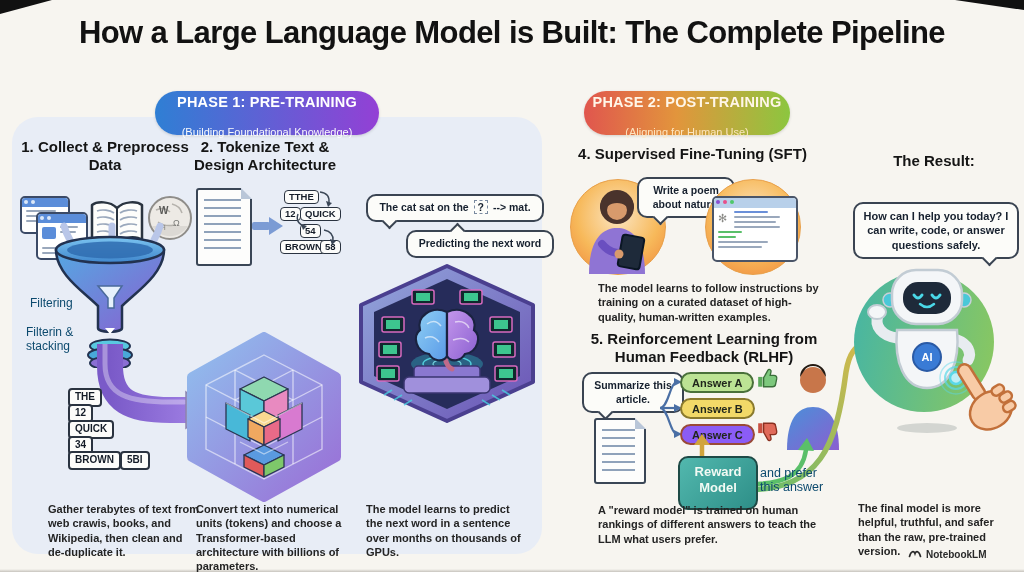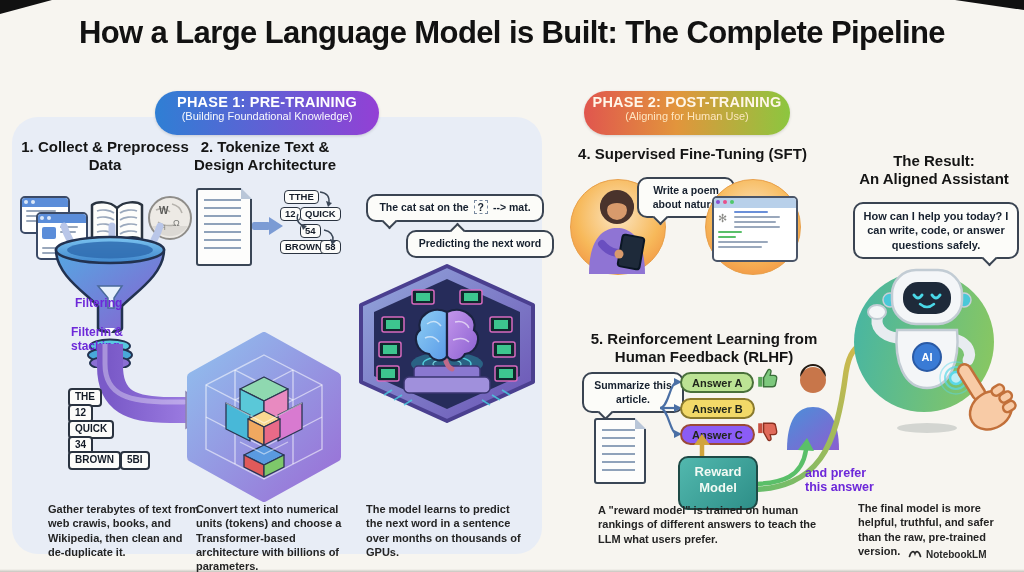--- a/index.html
+++ b/index.html
@@ -3,38 +3,38 @@
 <meta charset="utf-8">
 <style>
   html,body{margin:0;padding:0;background:#e9e7e2;}
   #canvas{position:relative;width:1024px;height:572px;background:#f7f5f0;overflow:hidden;
           font-family:"Liberation Sans",sans-serif;color:#1a1a1a;}
   .abs{position:absolute;}
   .title{width:100%;text-align:center;top:15px;font-size:31px;font-weight:700;letter-spacing:-.6px;color:#121212;}
   .panel{background:#e8edf6;border-radius:26px;}
   .pill{border-radius:22px;text-align:center;color:#fff;padding-top:3px;box-shadow:0 1px 3px rgba(0,0,0,.15);}
   .pill .t{font-size:14.5px;font-weight:700;letter-spacing:.2px;}
-  .pill .s{font-size:11px;margin-top:0;opacity:.96;}
+  .pill .s{font-size:11px;margin-top:16px;opacity:.96;}
   .pill1{background:linear-gradient(90deg,#2f7fd4,#9340d5);}
   .pill2{background:linear-gradient(90deg,#e0564e,#e2953c 45%,#8cc63f);}
   .pill2 .t{color:#fff6e8;} .pill2 .s{color:#ffe9c4;}
   .hdr{font-weight:700;font-size:15px;text-align:center;line-height:1.22;color:#151515;}
   .cap{font-size:11px;font-weight:600;line-height:1.3;color:#242424;}
   .chip{position:absolute;border:2px solid #2a3340;border-radius:4px;background:#fcfcfa;font-size:10px;
         font-weight:700;padding:1px 5px;color:#141c28;white-space:nowrap;line-height:1.25;}
   .chip.small{font-size:9.5px;padding:0 4px;border-width:1.5px;}
   .bubble{position:absolute;background:#fcfcf9;border:2px solid #3a4452;border-radius:10px;font-weight:700;
           color:#16202e;text-align:center;padding:5px 8px;font-size:10.5px;line-height:1.3;}
   .bubble::after{content:"";position:absolute;width:9px;height:9px;background:#fcfcf9;
           border-left:2px solid #3a4452;border-bottom:2px solid #3a4452;}
   .tail-bl::after{bottom:-7px;left:16px;transform:rotate(-45deg);}
   .tail-br::after{bottom:-7px;right:22px;transform:rotate(-45deg);}
   .tail-t::after{top:-7px;left:44px;transform:rotate(135deg);}
   .qbox{border:1.5px dashed #7a8aa0;padding:0 3px;margin:0 2px;}
-  .label{font-weight:700;font-size:12px;color:#6d28d9;line-height:1.15;margin-left:45px;}
+  .label{font-weight:400;font-size:12px;color:#0c4a6e;line-height:1.15;}
   .win{position:absolute;background:#fff;border:2px solid #3b4a66;border-radius:5px;}
   .winhead{height:9px;background:#5b8dd9;border-radius:3px 3px 0 0;}
   .wline{background:#9aa8bc;height:2px;border-radius:1px;margin:3px 4px 0 4px;}
   .dot{display:inline-block;width:4px;height:4px;border-radius:50%;margin:2px 1px 0 2px;vertical-align:top;}
   .doc{position:absolute;background:#fdfdfc;border:2px solid #3a4656;border-radius:3px;}
   .dlines{position:absolute;left:6px;right:9px;top:9px;bottom:9px;
           background:repeating-linear-gradient(to bottom,#8fa2ba 0,#8fa2ba 2.5px,transparent 2.5px,transparent 8px);}
   .fold{position:absolute;top:-2px;right:-2px;width:0;height:0;border-top:11px solid #e8edf6;border-left:11px solid #b9c6d8;}
   .fold.cream{border-top-color:#f7f5f0;}
   .circle-orange{position:absolute;border-radius:50%;
@@ -326,20 +326,21 @@
     <div class="wline" style="margin-left:20px;width:34px;background:#6a8fd8"></div>
     <div class="wline" style="margin-left:20px;width:46px"></div>
     <div class="wline" style="margin-left:20px;width:42px"></div>
     <div class="wline" style="margin-left:20px;width:46px"></div>
     <div class="wline" style="margin-left:4px;width:24px;background:#5abf6a"></div>
     <div class="wline" style="margin-left:4px;width:18px;background:#5abf6a"></div>
     <div class="wline" style="margin-left:4px;width:50px"></div>
     <div class="wline" style="margin-left:4px;width:44px"></div>
   </div>
 
+  <div class="abs cap" style="left:598px;top:281px;width:222px;">The model learns to follow instructions by training on a curated dataset of high-quality, human-written examples.</div>
 
   <div class="abs hdr" style="left:578px;top:330px;width:252px;">
     <div>5. Reinforcement Learning from</div>
     <div>Human Feedback (RLHF)</div>
   </div>
 
   <div class="bubble tail-bl" style="left:582px;top:372px;width:82px;">Summarize this article.</div>
   <div class="doc" style="left:594px;top:418px;width:48px;height:62px;">
     <div class="fold cream"></div>
       <div class="dlines"></div>
@@ -409,21 +410,20 @@
   </div>
   <div class="abs label" style="left:760px;top:466px;font-size:12.5px;">
     <div>and prefer</div>
     <div>this answer</div>
   </div>
 
   <div class="abs cap" style="left:598px;top:503px;width:238px;">A "reward model" is trained on human rankings of different answers to teach the LLM what users prefer.</div>
 
   <div class="abs hdr" style="left:845px;top:152px;width:178px;">
     <div>The Result:</div>
-    <div>An Aligned Assistant</div>
   </div>
 
   <div class="bubble tail-br" style="left:853px;top:202px;width:146px;font-size:11px;">How can I help you today? I can write, code, or answer questions safely.</div>
 
   <div class="green-circle" style="left:854px;top:272px;width:140px;height:140px;"></div>
 
   <svg class="abs" style="left:852px;top:260px" width="150" height="178" viewBox="0 0 150 178">
     <ellipse cx="75" cy="168" rx="30" ry="5" fill="rgba(50,70,70,.18)"></ellipse>
     <circle cx="38" cy="40" r="7" fill="#4ac8d8" stroke="#c8d0d8" stroke-width="1.5"></circle>
     <circle cx="112" cy="40" r="7" fill="#4ac8d8" stroke="#c8d0d8" stroke-width="1.5"></circle>

